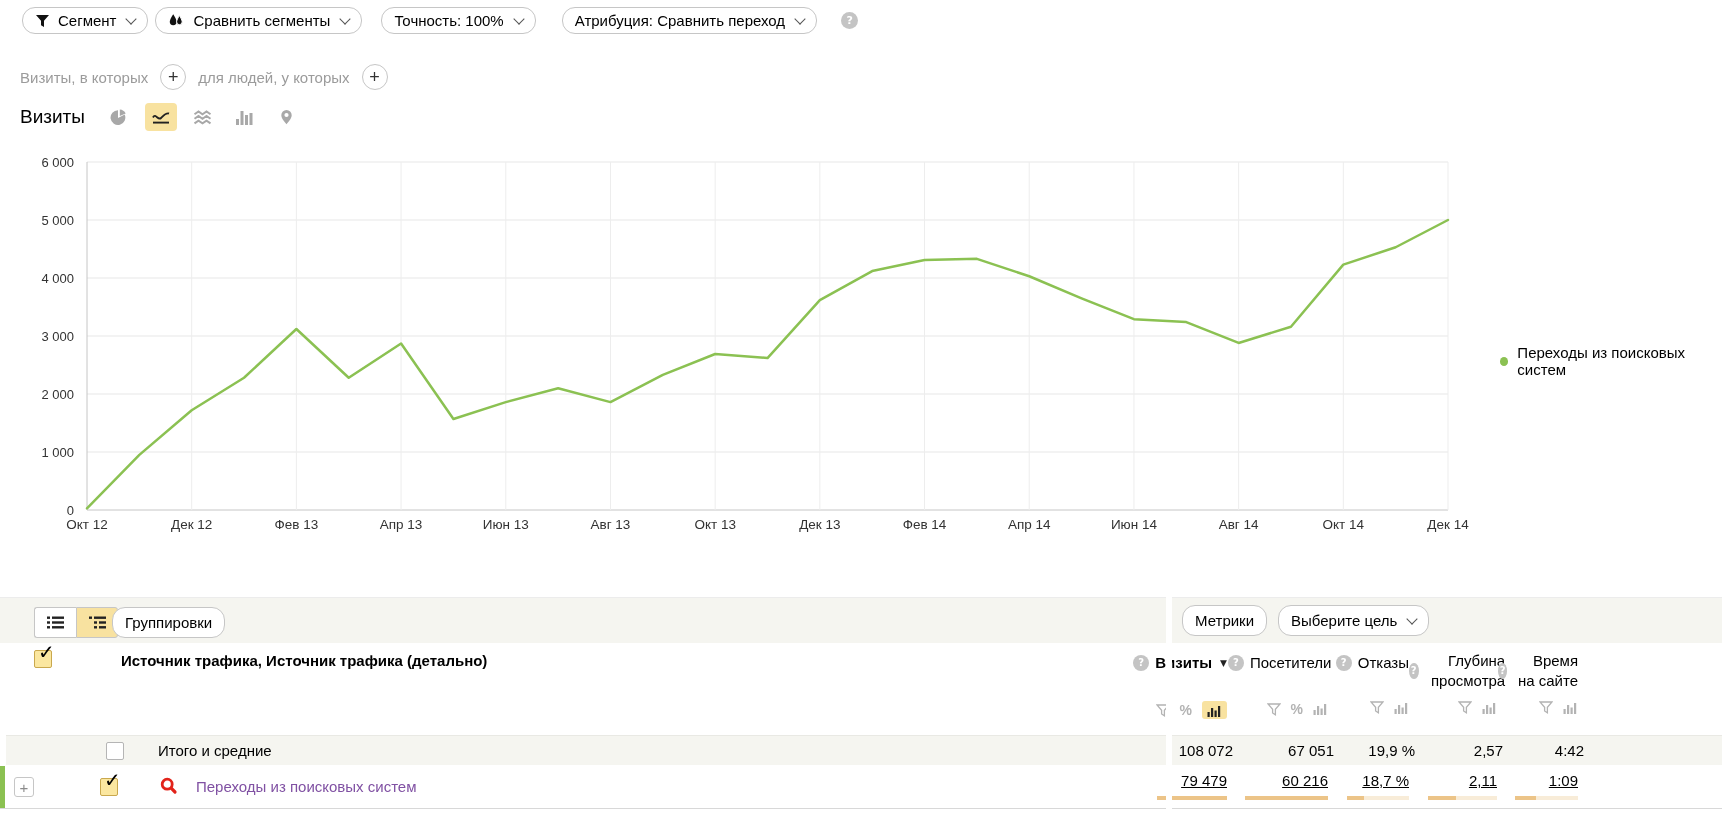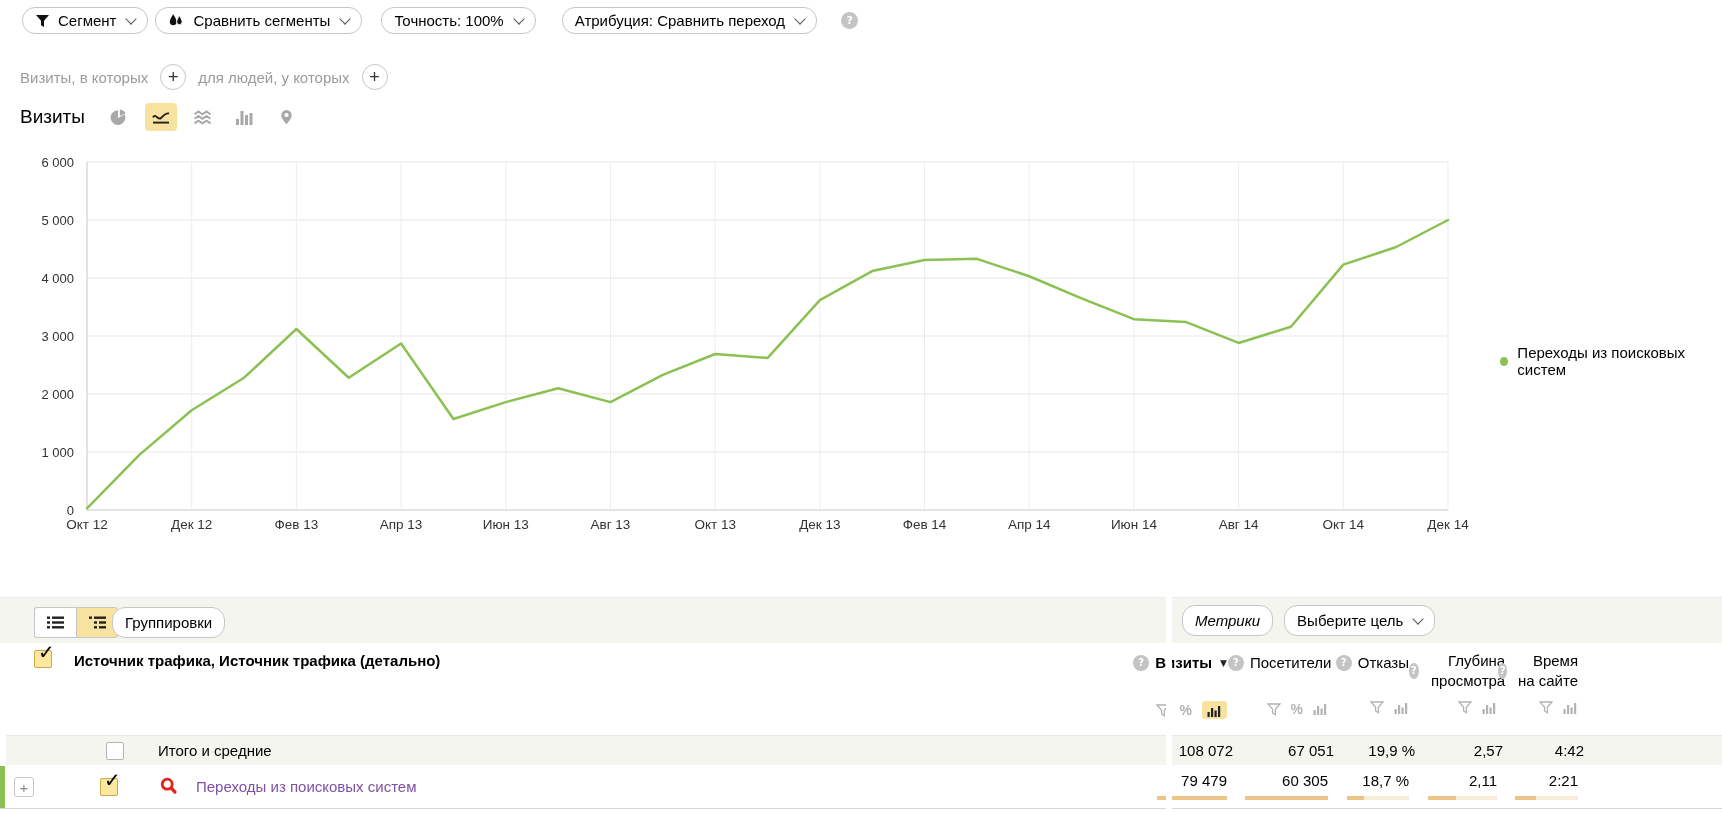--- a/index.html
+++ b/index.html
@@ -36,38 +36,38 @@
   #hide-group{position:absolute;left:793px;top:12px;display:flex;align-items:center;gap:10px;}
   .checkbox{width:18px;height:18px;border:1px solid #b5b5b5;border-radius:2px;background:#fff;box-sizing:border-box;position:relative;cursor:pointer;flex:0 0 auto;}
   .checkbox.checked{background:#fbe7a0;border-color:#c9a84e;}
   .checkmark{position:absolute;left:3px;top:-9px;font-size:20px;font-weight:bold;color:#000;
        font-family:"DejaVu Sans",sans-serif;line-height:1;}
   .gear{font-family:"DejaVu Sans",sans-serif;font-size:19px;color:#ababab;cursor:pointer;line-height:1;}
   #metric-buttons{position:absolute;left:1182px;top:7px;display:flex;gap:11px;}
   #divider{left:1166px;top:597px;width:6px;height:213px;background:#fff;z-index:5;}
   
   #dim-header{left:34px;top:650px;display:flex;align-items:flex-start;gap:22px;}
-  #dim-title{font-weight:bold;padding-top:2px;}
+  #dim-title{font-weight:bold;padding-top:2px;margin-left:47px;}
   
   .c0{left:1127px;width:100px;} .c1{left:1228px;width:100px;} .c2{left:1329px;width:80px;}
   .c3{left:1409px;width:88px;} .c4{left:1498px;width:80px;}
   .col-head{position:absolute;top:651px;text-align:right;line-height:20px;font-size:15px;}
   .col-head .hc{display:inline-flex;align-items:center;gap:6px;}
   .col-head .help-circle{width:16px;height:16px;font-size:10px;}
   .sort-arrow{font-family:"DejaVu Sans",sans-serif;font-size:9px;color:#222;margin-left:2px;}
   .col-icons{position:absolute;top:701px;display:flex;justify-content:flex-end;align-items:center;gap:10px;}
   .pct{color:#b3b3b3;font-size:14px;font-weight:bold;cursor:pointer;}
   .mini-sel{background:#f8e2a0;border-radius:3px;padding:4px 5px 2px;display:inline-flex;cursor:pointer;}
   .icon-btn{cursor:pointer;display:inline-flex;}
   
   #row-totals{left:6px;top:735px;width:1722px;height:30px;background:#f5f5f0;border-top:1px solid #e9e9e4;box-sizing:border-box;padding-left:8px;}
   #row-data{left:0;top:766px;width:1722px;height:43px;background:#fff;border-bottom:1px solid #d8d8d8;box-sizing:border-box;}
   .cell{position:absolute;text-align:right;font-size:15px;}
   #row-totals .cell{top:0;line-height:30px;}
-  #row-data .num{top:6px;line-height:18px;}
+  #row-data .num{top:6px;line-height:18px;text-decoration:underline;}
   .bar{position:absolute;top:30px;height:4px;background:#f8ecd8;}
   .bar i{display:block;height:100%;background:#ecc488;margin-left:0;}
   .bar-0{left:1157px;width:70px;} .bar-1{left:1245px;width:83px;} .bar-2{left:1347px;width:62px;}
   .bar-3{left:1428px;width:69px;} .bar-4{left:1515px;width:63px;}
   .green-stripe{position:absolute;left:0;top:0;width:5px;height:100%;background:#8bc152;}
   .expand-btn{position:absolute;left:14px;top:11px;width:20px;height:20px;border:1px solid #c6c6c6;border-radius:3px;
       background:#fff;color:#8a8a8a;display:flex;align-items:center;justify-content:center;font-size:15px;cursor:pointer;box-sizing:border-box;}
   .row-link{position:absolute;left:196px;top:12px;color:#8051a3;cursor:pointer;}
   #totals-label{position:absolute;left:152px;top:0;line-height:30px;}
   #totals-check{position:absolute;left:100px;top:6px;}
@@ -226,21 +226,21 @@
           <rect x="10" y="5.3" width="7" height="2.4"></rect>
         <rect x="5" y="10.1" width="3" height="2.4"></rect>
           <rect x="10" y="10.1" width="7" height="2.4"></rect>
       </svg>
     </span>
   </div>
   <button class="btn" id="groupings-btn">
     <span>Группировки</span>
   </button>
   <div id="metric-buttons">
-    <button class="btn" style="height:31px;font-style:italic;">
+    <button class="btn" style="height:31px;">
       <span>Метрики</span>
     </button>
     <button class="btn" style="height:31px;">
       <span>Выберите цель</span>
       <span class="chev"></span>
     </button>
   </div>
 </div>
 
 <div class="abs" id="dim-header">
@@ -377,24 +377,24 @@
     <span class="checkmark">✓</span>
   </span>
   <span class="loupe">
     <svg width="18" height="18" viewBox="0 0 18 18">
       <circle cx="7.2" cy="7.2" r="5" stroke="#e2231a" stroke-width="2.8" fill="none"></circle>
       <path d="M11.2 11.2l3.8 3.8" stroke="#e2231a" stroke-width="3.2" stroke-linecap="round"></path>
     </svg>
   </span>
   <a class="row-link">Переходы из поисковых систем</a>
   <span class="cell num c0">79 479</span>
-  <span class="cell num c1">60 305</span>
+  <span class="cell num c1">60 216</span>
   <span class="cell num c2">18,7 %</span>
   <span class="cell num c3">2,11</span>
-  <span class="cell num c4">2:21</span>
+  <span class="cell num c4">1:09</span>
   <span class="bar bar-0">
       <i style="width: 100%;"></i>
     </span>
   <span class="bar bar-1">
       <i style="width: 100%;"></i>
     </span>
   <span class="bar bar-2">
       <i style="width: 28%;"></i>
     </span>
   <span class="bar bar-3">

